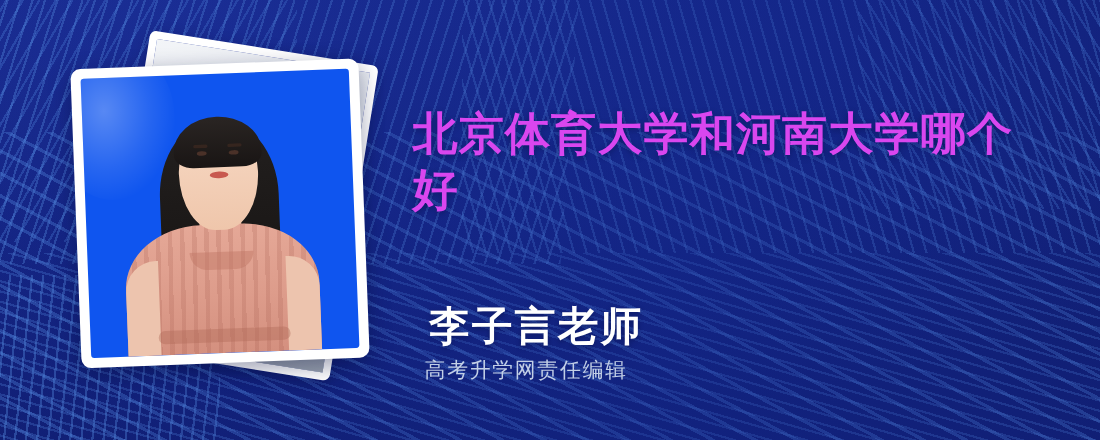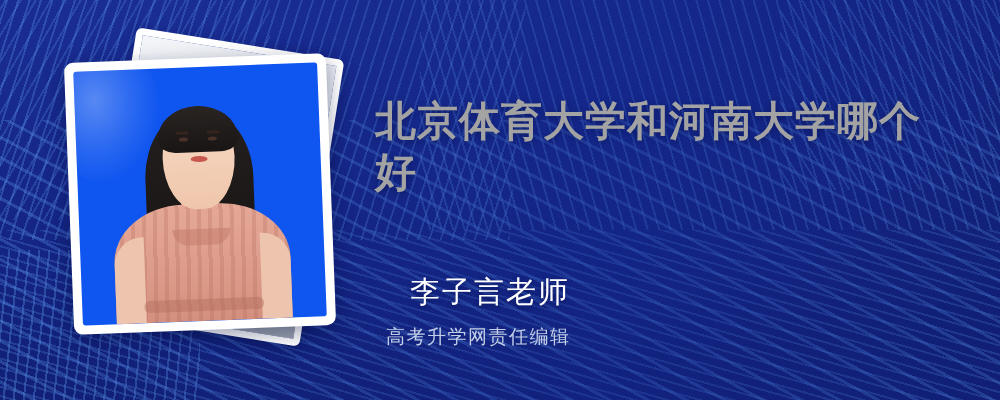--- a/index.html
+++ b/index.html
@@ -252,34 +252,33 @@
     position:absolute;
     left:375px; top:0;
     width:600px; height:400px;
   }
   .title {
     position:absolute;
     left:0; top:96px;
     width:575px;
     font-size:41px;
     font-weight:bold;
-    color:#a3a3a3;
+    color:#d946ef;
     letter-spacing:1px;
     line-height:1.25;
     text-shadow:0 2px 6px rgba(6,14,60,.45);
   }
   .author {
     position:absolute;
     left:15px; top:272px;
-    font-size:30px;
-    font-weight:normal;
+    font-size:37px;
+    font-weight:bold;
     color:#ffffff;
     letter-spacing:2px;
     text-shadow:0 2px 5px rgba(6,14,60,.45);
-    margin-left:20px;
   }
   .role {
     position:absolute;
     left:11px; top:324px;
     font-size:19px;
     color:#c2cfe6;
     letter-spacing:1.5px;
   }
 </style>
 </head>

